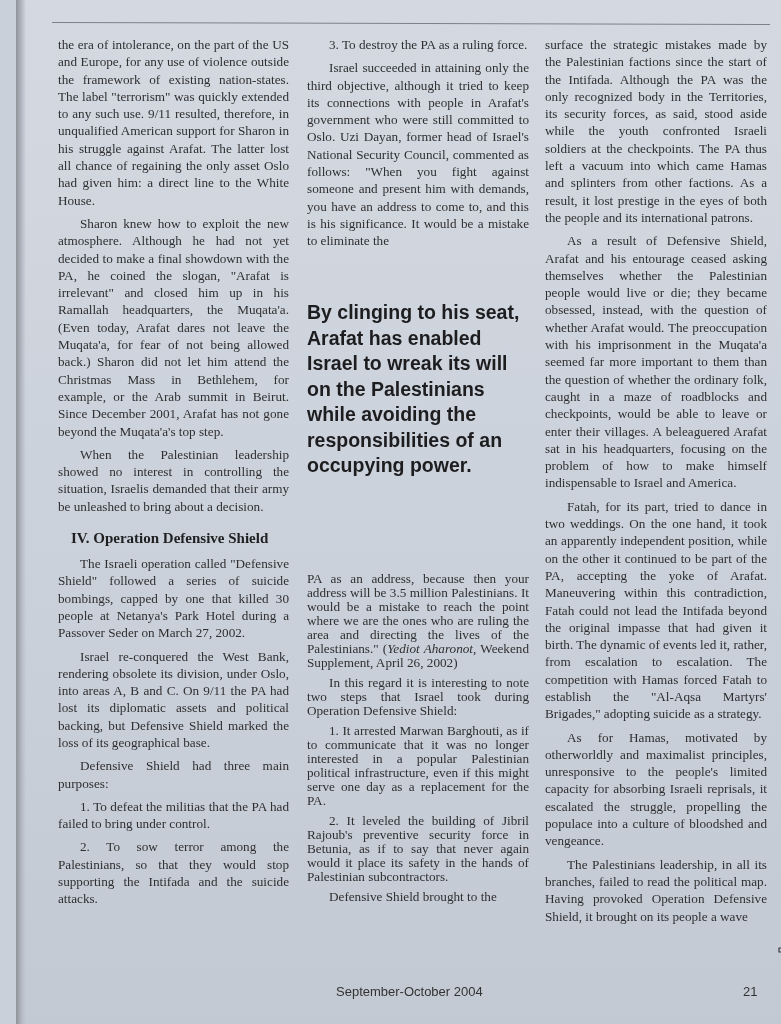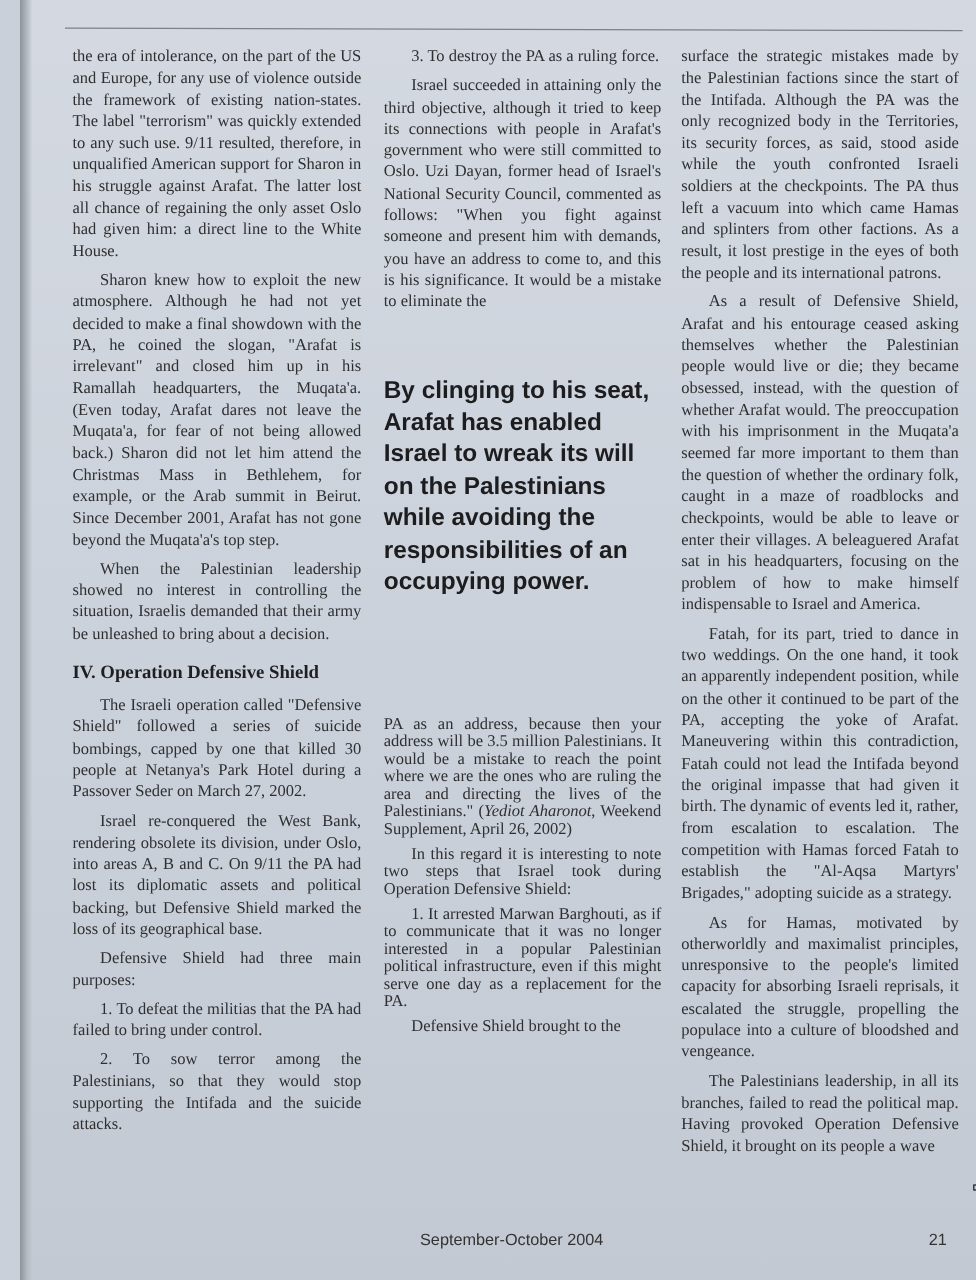--- a/index.html
+++ b/index.html
@@ -53,21 +53,21 @@
   }
   .col1 { left: 42px; width: 231px; }
   .col2 { left: 291px; width: 222px; }
   .col3 { left: 529px; width: 222px; }
   .section-heading {
     font-family: "Liberation Serif", "DejaVu Serif", serif;
     font-weight: bold;
     font-size: 15px;
     line-height: 18px;
     color: #1f1f21;
-    margin: 14px 0 8px 0;
+    margin: 14px 0 8px 13px;
     text-indent: 0;
   }
   .pullquote {
     position: absolute;
     left: 291px;
     top: 300px;
     width: 220px;
     font-family: Liberation Sans, sans-serif;
     font-weight: bold;
     font-size: 19.5px;
@@ -135,20 +135,21 @@
     <p>3. To destroy the PA as a ruling force.</p>
     <p>Israel succeeded in attaining only the third objective, although it tried to keep its connections with people in Arafat's government who were still committed to Oslo. Uzi Dayan, former head of Israel's National Security Council, commented as follows: "When you fight against someone and present him with demands, you have an address to come to, and this is his significance. It would be a mistake to eliminate the</p>
   </div>
 
   <div class="pullquote">By clinging to his seat, Arafat has enabled Israel to wreak its will on the Palestinians while avoiding the responsibilities of an occupying power.</div>
 
   <div class="col2b">
     <p class="noindent"><span>PA as an address, because then your address will be 3.5 million Palestinians. It would be a mistake to reach the point where we are the ones who are ruling the area and directing the lives of the Palestinians." (</span><em>Yediot Aharonot</em><span>, Weekend Supplement, April 26, 2002)</span></p>
     <p>In this regard it is interesting to note two steps that Israel took during Operation Defensive Shield:</p>
     <p>1. It arrested Marwan Barghouti, as if to communicate that it was no longer interested in a popular Palestinian political infrastructure, even if this might serve one day as a replacement for the PA.</p>
+    <p>2. It leveled the building of Jibril Rajoub's preventive security force in Betunia, as if to say that never again would it place its safety in the hands of Palestinian subcontractors.</p>
     <p>Defensive Shield brought to the</p>
   </div>
 
   <div class="col col3">
     <p class="noindent">surface the strategic mistakes made by the Palestinian factions since the start of the Intifada. Although the PA was the only recognized body in the Territories, its security forces, as said, stood aside while the youth confronted Israeli soldiers at the checkpoints. The PA thus left a vacuum into which came Hamas and splinters from other factions. As a result, it lost prestige in the eyes of both the people and its international patrons.</p>
     <p>As a result of Defensive Shield, Arafat and his entourage ceased asking themselves whether the Palestinian people would live or die; they became obsessed, instead, with the question of whether Arafat would. The preoccupation with his imprisonment in the Muqata'a seemed far more important to them than the question of whether the ordinary folk, caught in a maze of roadblocks and checkpoints, would be able to leave or enter their villages. A beleaguered Arafat sat in his headquarters, focusing on the problem of how to make himself indispensable to Israel and America.</p>
     <p>Fatah, for its part, tried to dance in two weddings. On the one hand, it took an apparently independent position, while on the other it continued to be part of the PA, accepting the yoke of Arafat. Maneuvering within this contradiction, Fatah could not lead the Intifada beyond the original impasse that had given it birth. The dynamic of events led it, rather, from escalation to escalation. The competition with Hamas forced Fatah to establish the "Al-Aqsa Martyrs' Brigades," adopting suicide as a strategy.</p>
     <p>As for Hamas, motivated by otherworldly and maximalist principles, unresponsive to the people's limited capacity for absorbing Israeli reprisals, it escalated the struggle, propelling the populace into a culture of bloodshed and vengeance.</p>
     <p>The Palestinians leadership, in all its branches, failed to read the political map. Having provoked Operation Defensive Shield, it brought on its people a wave</p>
   </div>

